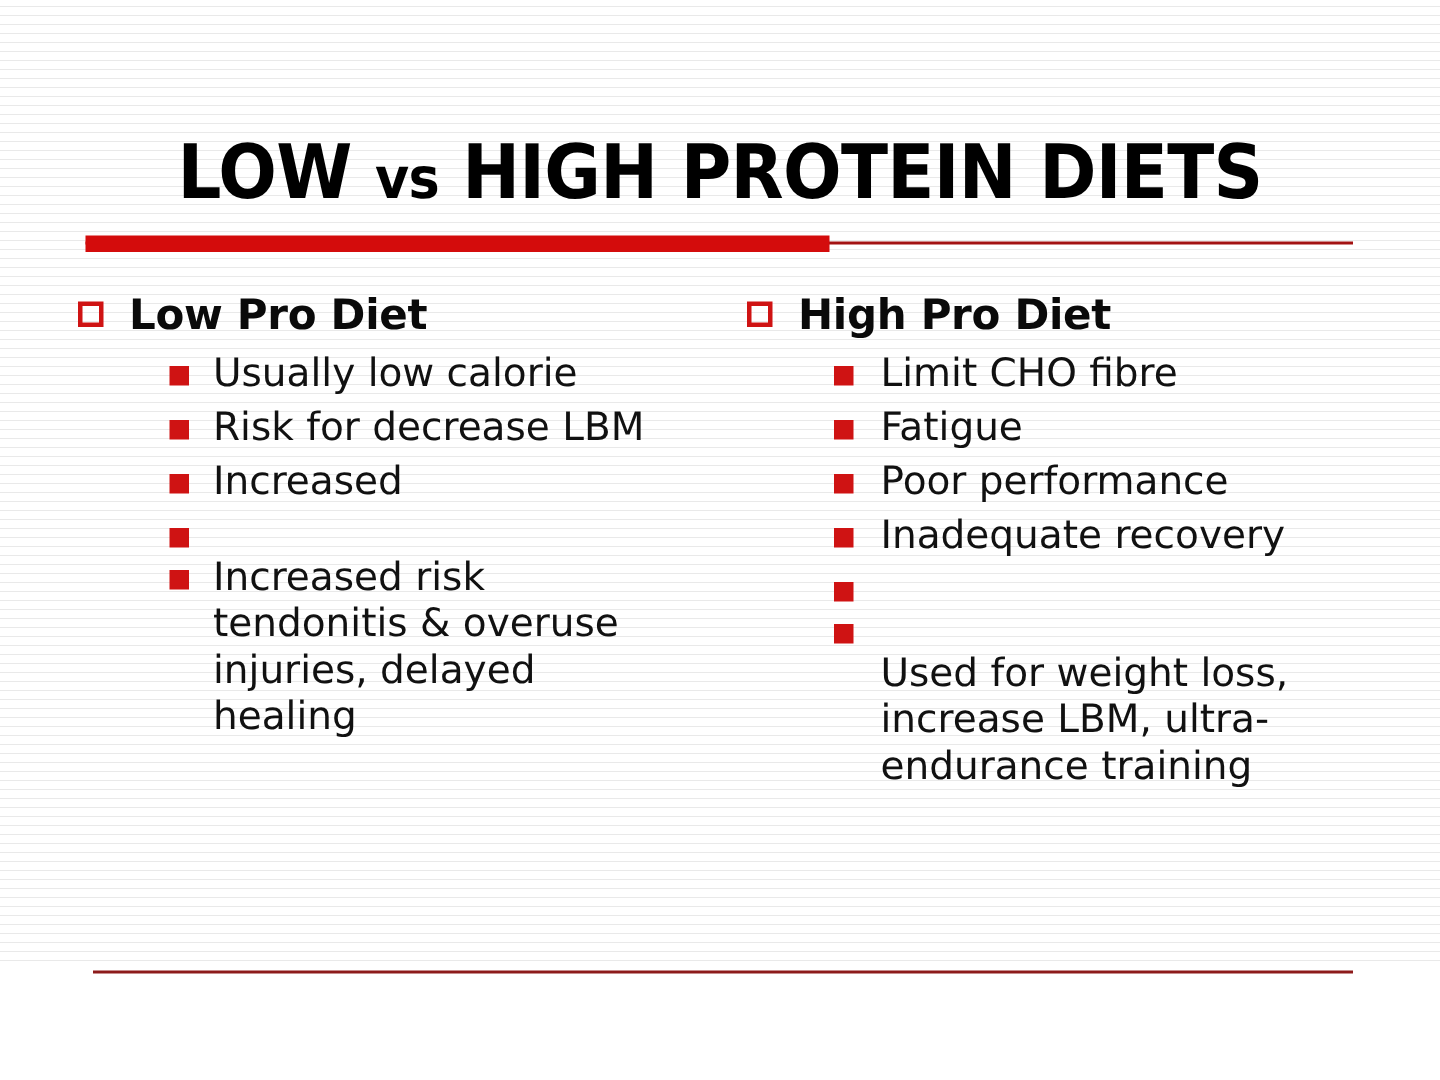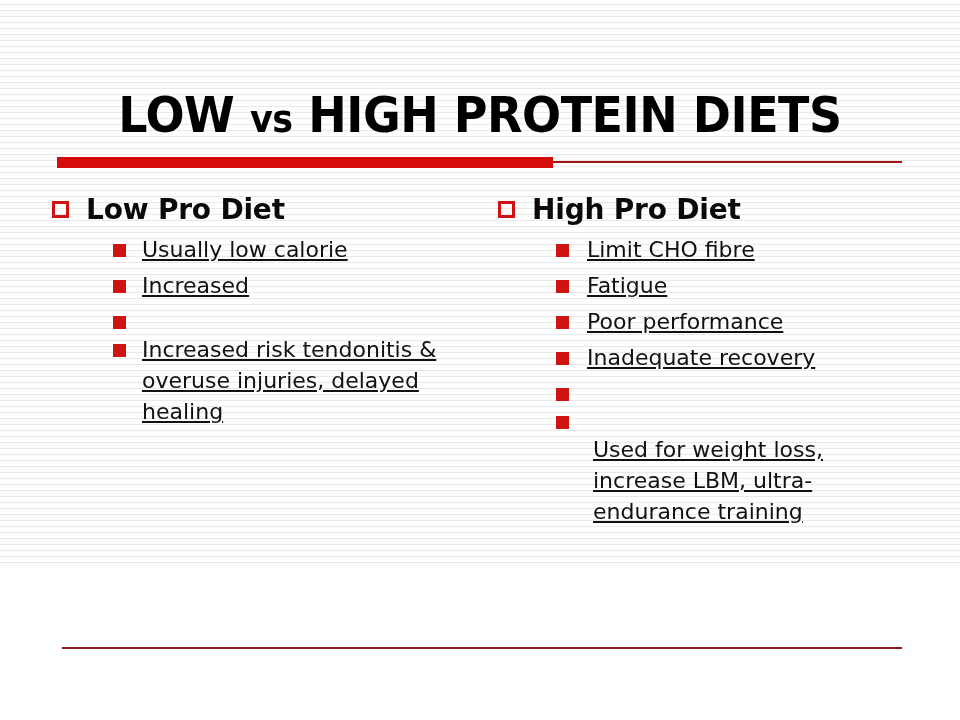--- a/index.html
+++ b/index.html
@@ -11,21 +11,21 @@
     height: 720px;
     overflow: hidden;
     background: #ffffff;
     font-family: "DejaVu Sans", sans-serif;
   }
 
   
   #slide {
     position: relative;
     width: 960px;
-    height: 563px;
+    height: 641px;
     background-color: #ffffff;
     
     background-image: repeating-linear-gradient(
         to bottom,
         rgba(0,0,0,0.00) 0px,
         rgba(0,0,0,0.00) 4px,
         rgba(0,0,0,0.085) 4px,
         rgba(0,0,0,0.085) 5px,
         rgba(0,0,0,0.00) 5px,
         rgba(0,0,0,0.00) 6px
@@ -127,37 +127,36 @@
   ul.lvl2 > li .marker {
     flex: 0 0 auto;
     width: 13px;
     height: 13px;
     background: #cf1313;
     margin-top: 10px;
   }
   ul.lvl2 > li .label {
     font-family: "DejaVu Sans", sans-serif;
     font-weight: normal;
-    font-size: 22px;
+    font-size: 26px;
     line-height: 31px;
     color: #111111;
     letter-spacing: 0px;
-    text-decoration: underline;
   }
   
   ul.lvl2 > li.nomarker .marker {
     background: transparent;
   }
 
   #col-left  ul.lvl2 { margin-left: 61px; }
   #col-left  ul.lvl2 > li .label { margin-left: 16px; width: 300px; }
 
   #col-right ul.lvl2 { margin-left: 58px; }
   #col-right ul.lvl2 > li .label { margin-left: 18px; width: 330px; }
-  #col-right ul.lvl2 > li.nomarker .label { margin-left: 24px; width: 325px; }
+  #col-right ul.lvl2 > li.nomarker .label { margin-left: 18px; width: 325px; }
 </style>
 </head>
 <body>
 
 <div id="slide">
 
   <div id="title">
     <span>LOW </span><span class="vs">vs</span><span> HIGH PROTEIN DIETS</span>
   </div>
 
@@ -172,20 +171,24 @@
       <span class="label">Low Pro Diet</span>
     </div>
 
     <ul class="lvl2">
       <li>
         <span class="marker"></span>
         <span class="label">Usually low calorie</span>
       </li>
       <li>
         <span class="marker"></span>
+        <span class="label">Risk for decrease LBM</span>
+      </li>
+      <li>
+        <span class="marker"></span>
         <span class="label">Increased</span>
       </li>
       <li>
         <span class="marker"></span>
       </li>
       <li>
         <span class="marker"></span>
         <span class="label">Increased risk tendonitis &amp; overuse injuries, delayed healing</span>
       </li>
     </ul>

